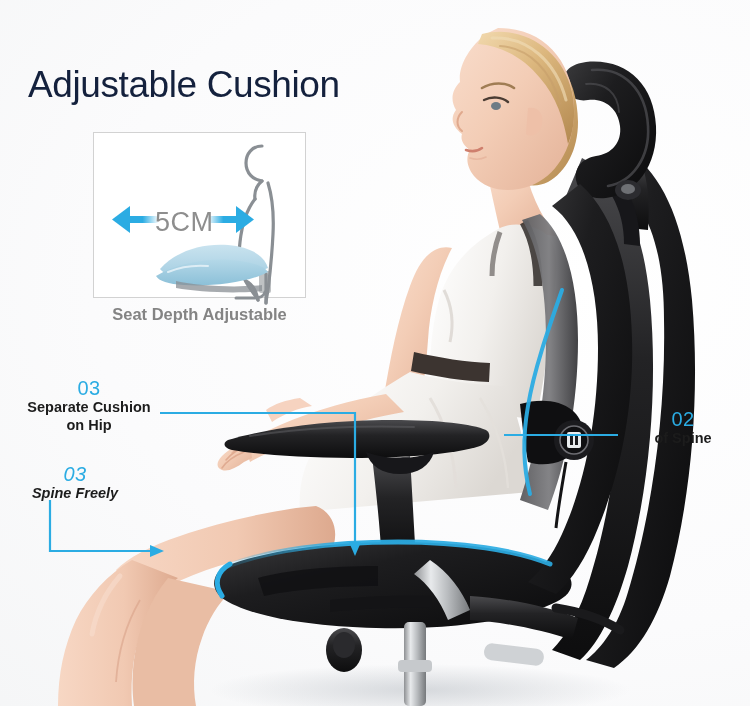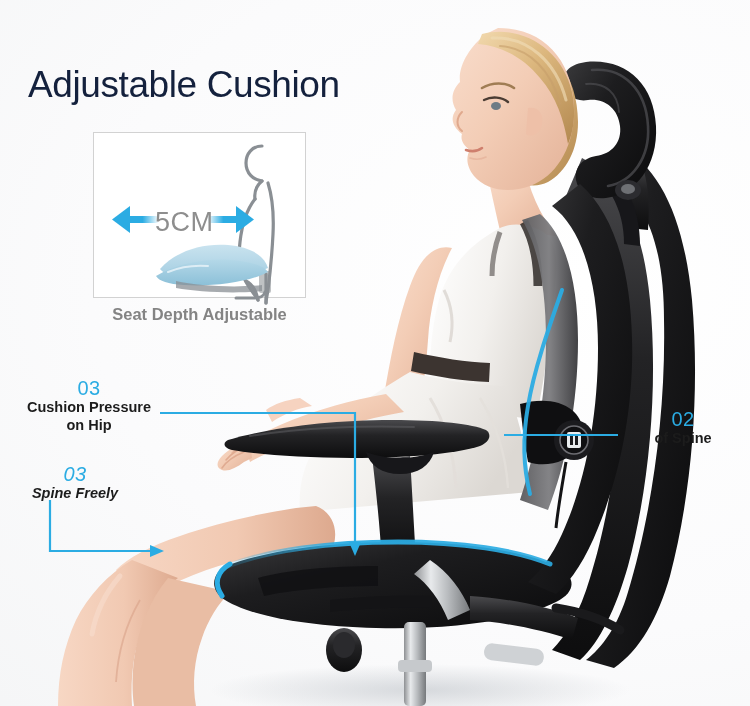--- a/index.html
+++ b/index.html
@@ -359,21 +359,21 @@
     <polygon points="164,551 150,545 150,557" fill="#2bace3"></polygon>
   </svg>
 
   <div class="callout" id="callout-01">
     <div class="num">02</div>
     <div class="cap">of Spine</div>
   </div>
 
   <div class="callout" id="callout-02">
     <div class="num">03</div>
-    <div class="cap">Cushion Pressure</div>
+    <div class="cap">Separate Cushion</div>
     <div class="cap">on Hip</div>
   </div>
 
   <div class="callout" id="callout-03">
     <div class="num">03</div>
     <div class="cap">Spine Freely</div>
   </div>
 
   <div class="title">Adjustable Cushion</div>
 

